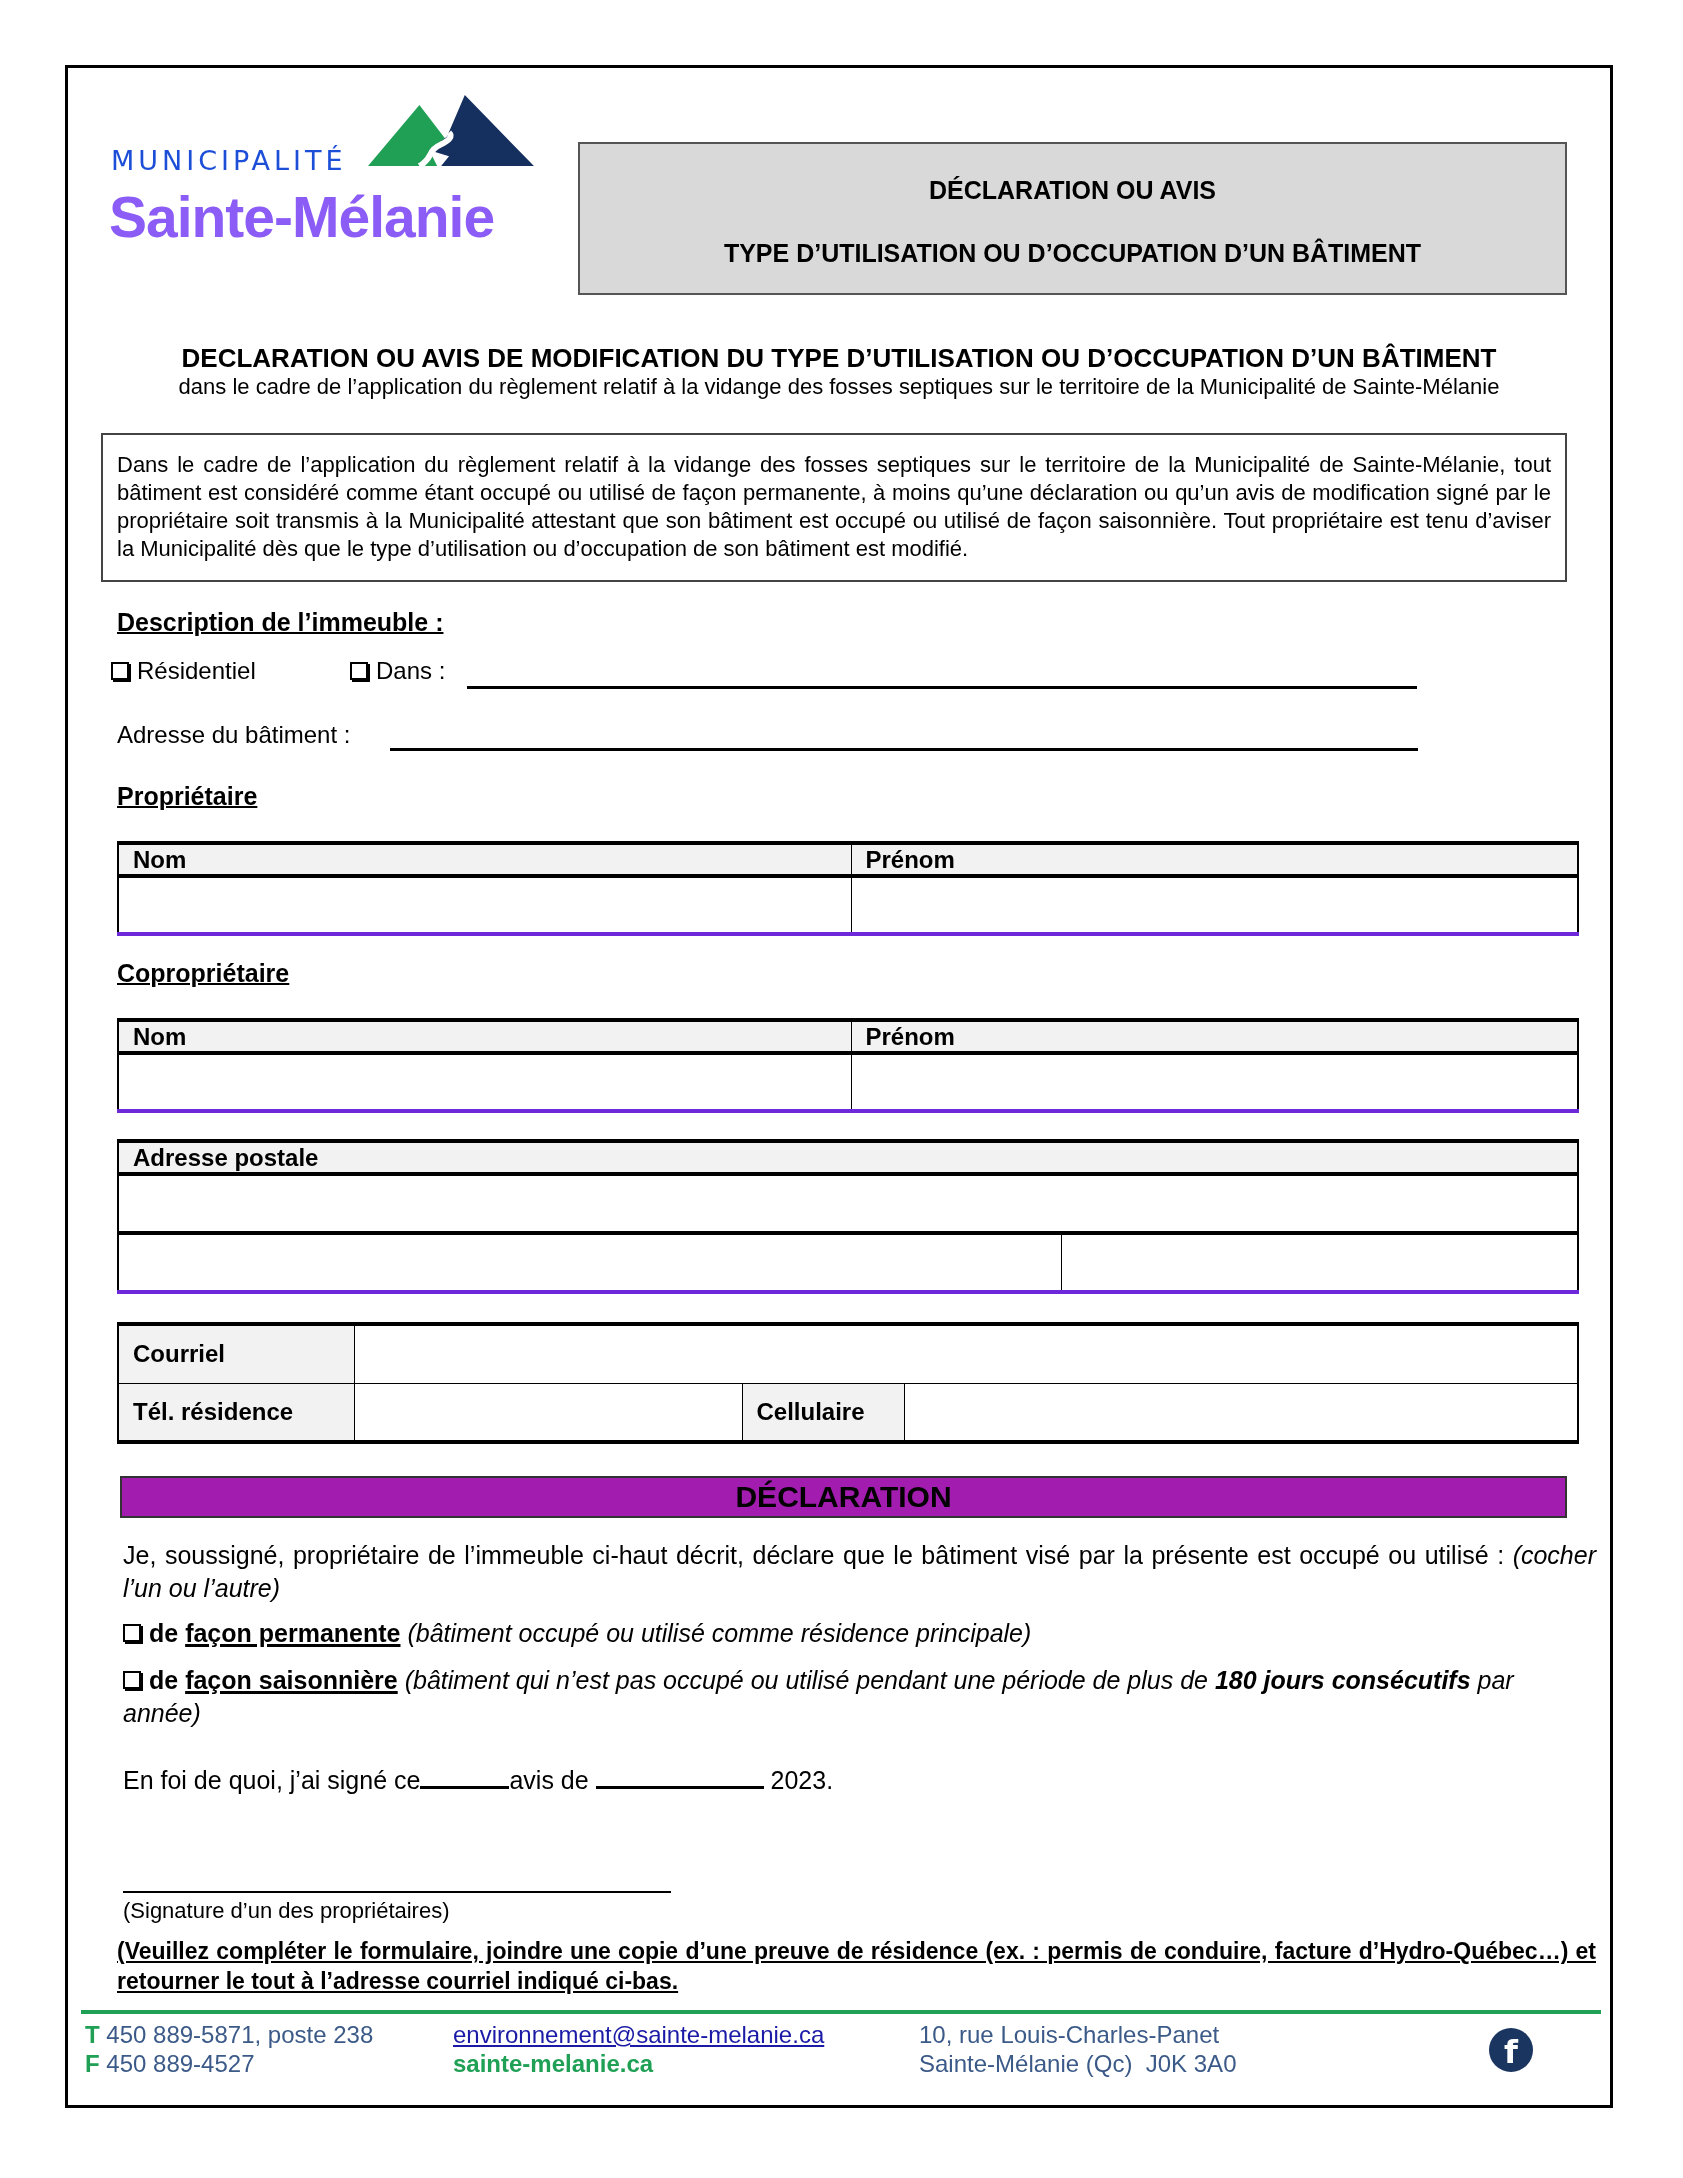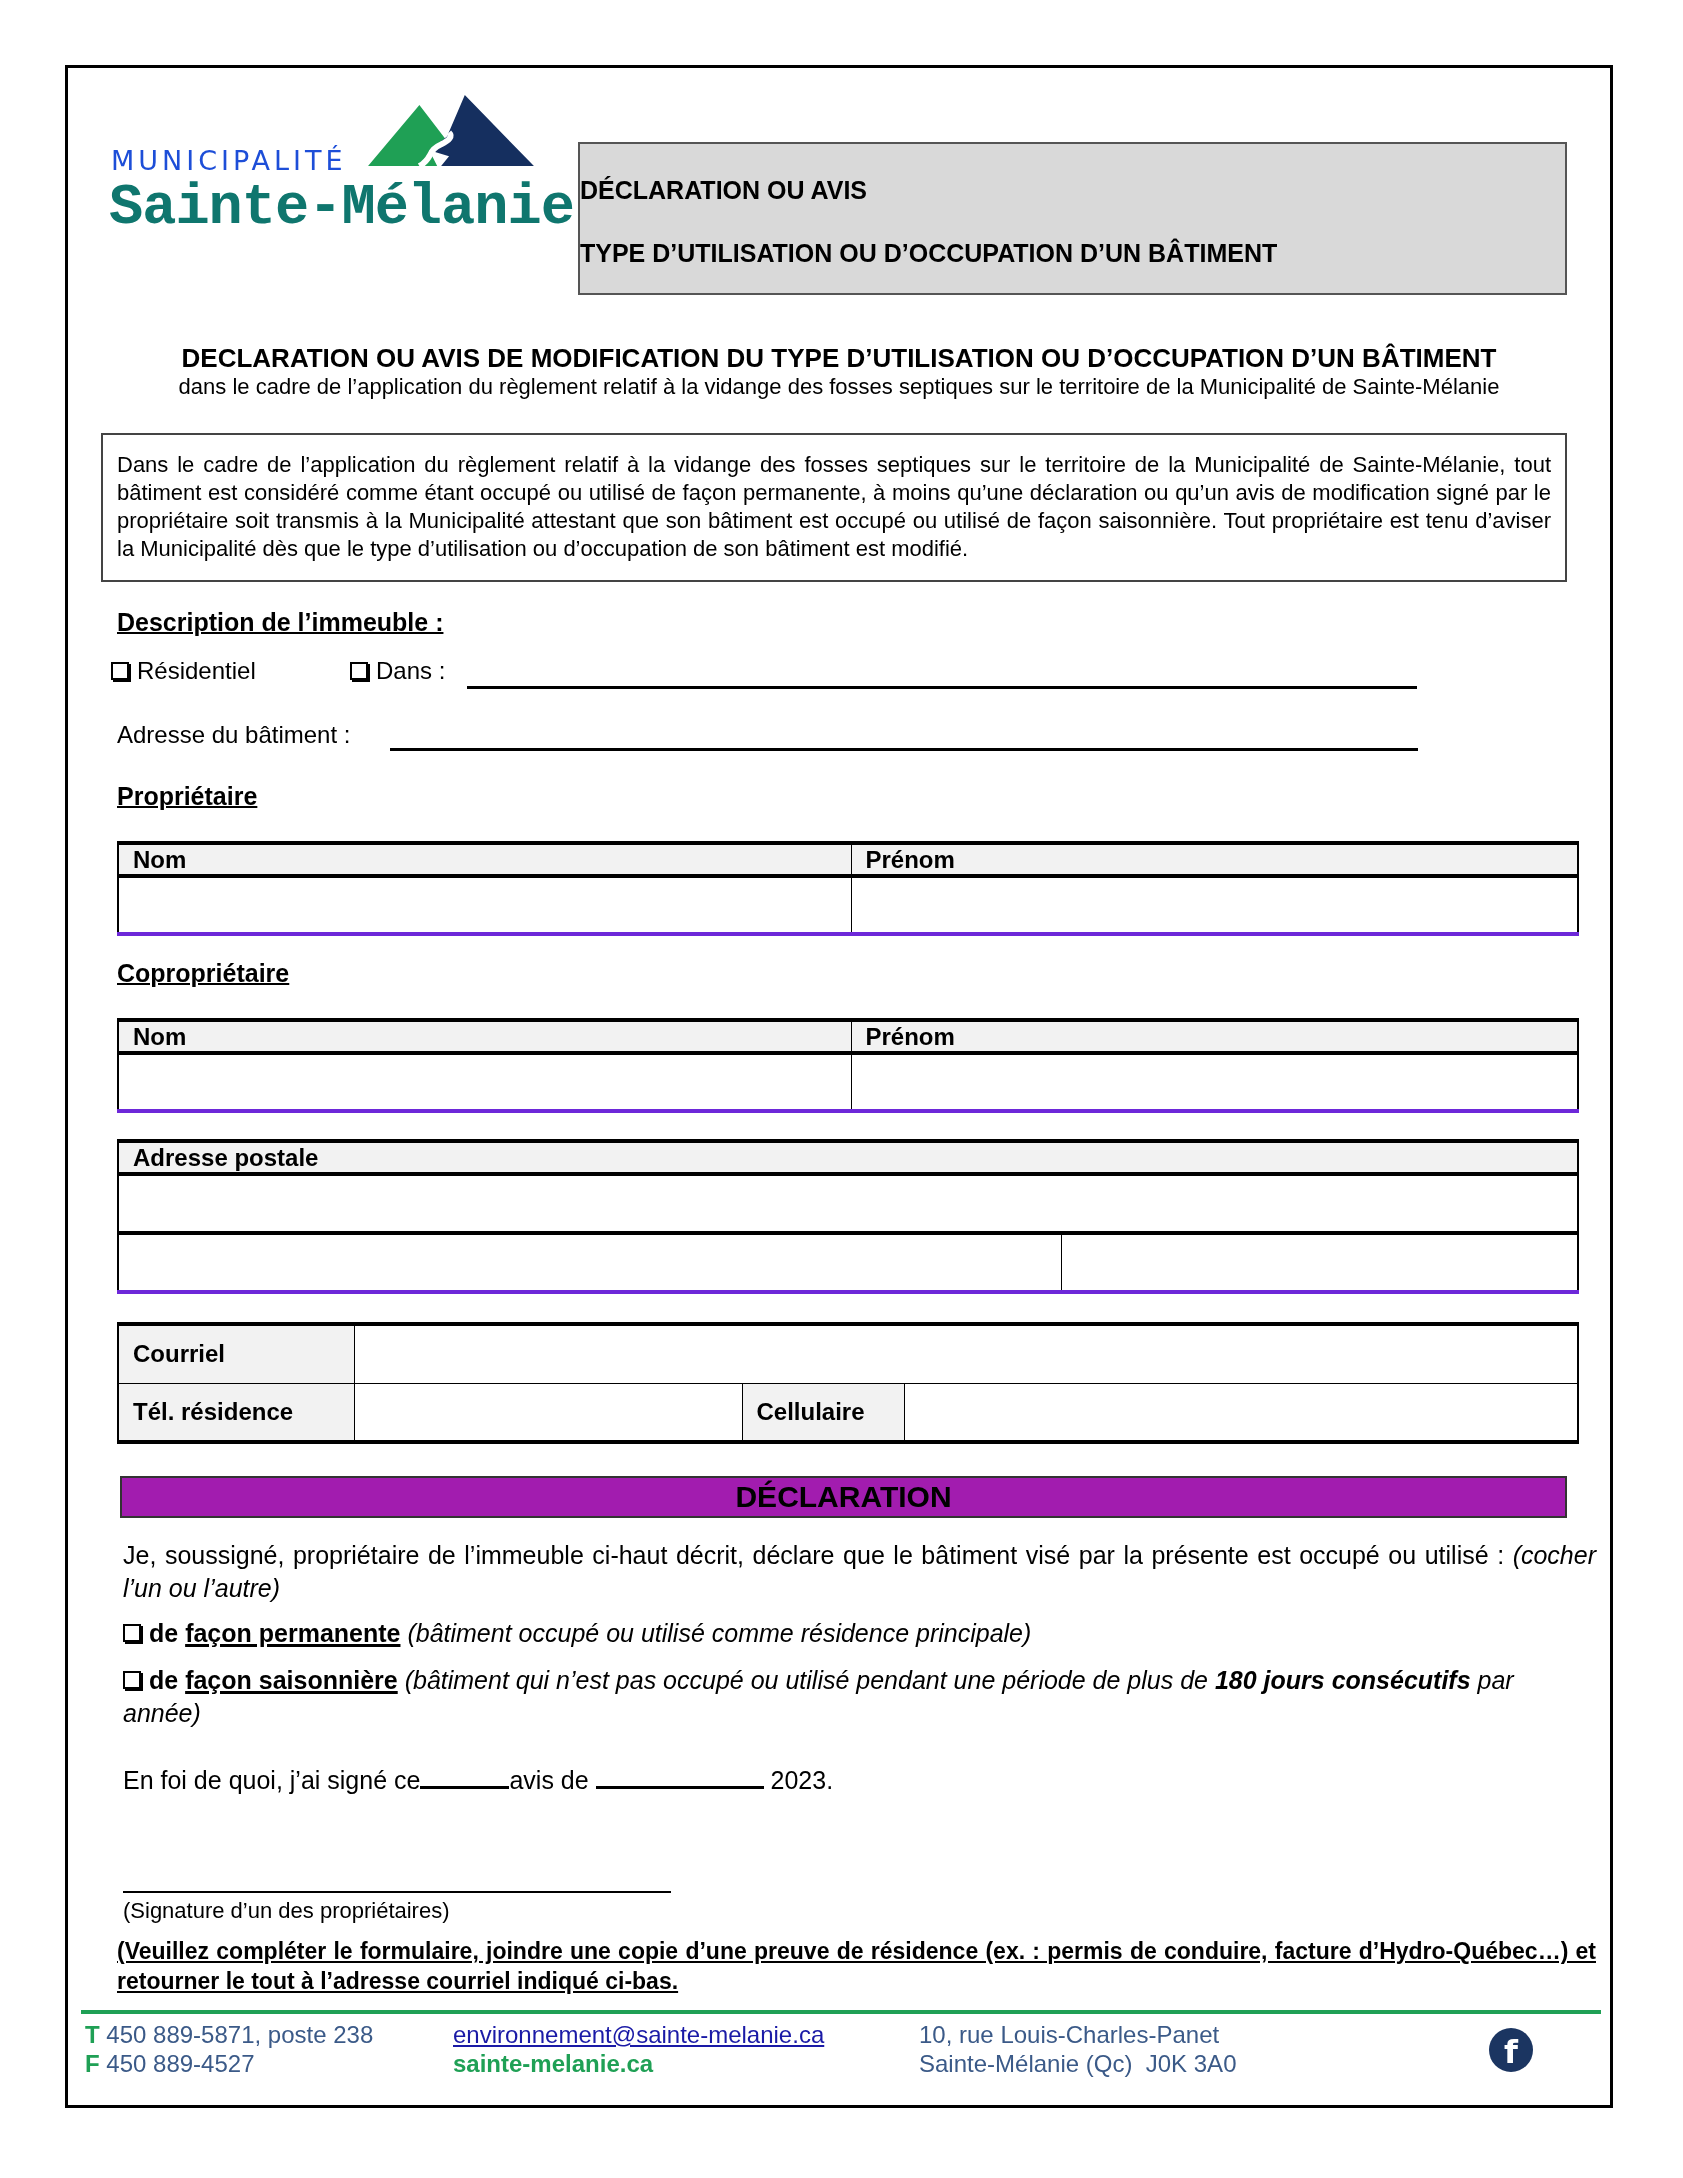--- a/index.html
+++ b/index.html
@@ -2,24 +2,24 @@
 <html><head>
 <meta charset="utf-8">
 <style>
   html, body { margin:0; padding:0; background:#fff; }
   body { width:1683px; height:2178px; position:relative; font-family:"Liberation Sans", sans-serif; color:#000; overflow:hidden; }
   .abs { position:absolute; }
   .page-border { left:65px; top:65px; width:1548px; height:2043px; border:3px solid #000; box-sizing:border-box; }
 
   
   .logo-muni { left:111px; top:145px; font-size:27px; letter-spacing:4px; color:#1d4ed8; font-family:"DejaVu Sans", sans-serif; }
-  .logo-name { left:109px; top:176px; font-size:57px; font-weight:bold; color:#0f766e; font-family:Liberation Mono, monospace; letter-spacing:-1px; }
+  .logo-name { left:109px; top:184px; font-size:57px; font-weight:bold; color:#8b5cf6; font-family:Liberation Sans, sans-serif; letter-spacing:-1px; }
   .logo-mtn { left:368px; top:95px; width:166px; height:79px; }
 
-  .header-box { left:578px; top:142px; width:989px; height:153px; background:#d9d9d9; border:2px solid #555; box-sizing:border-box; text-align:left; font-weight:bold; font-size:25px; }
+  .header-box { left:578px; top:142px; width:989px; height:153px; background:#d9d9d9; border:2px solid #555; box-sizing:border-box; text-align:center; font-weight:bold; font-size:25px; }
   .header-box .l1 { position:absolute; left:0; right:0; top:32px; }
   .header-box .l2 { position:absolute; left:0; right:0; top:95px; }
 
   .main-title { left:65px; width:1548px; top:343px; text-align:center; font-weight:bold; font-size:26px; }
   .main-sub { left:65px; width:1548px; top:374px; text-align:center; font-size:22px; }
 
   .intro-box { left:101px; top:433px; width:1466px; height:149px; border:2px solid #444; box-sizing:border-box; padding:16px 14px 0 14px; font-size:22px; line-height:28px; text-align:justify; }
 
   .sec-title { font-weight:bold; font-size:25px; text-decoration:underline; text-decoration-thickness:2px; }
   .body-text { font-size:24px; }

